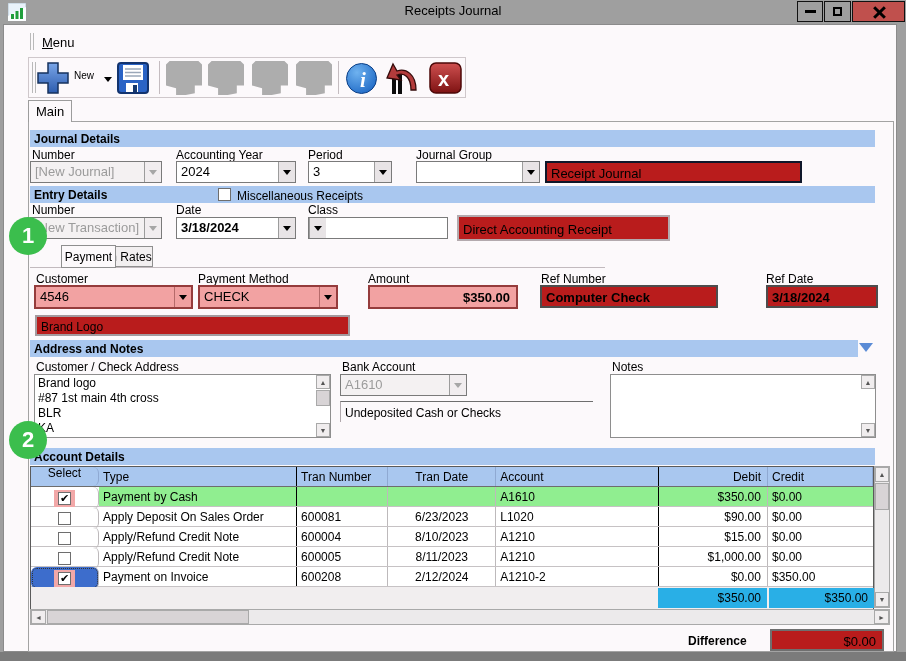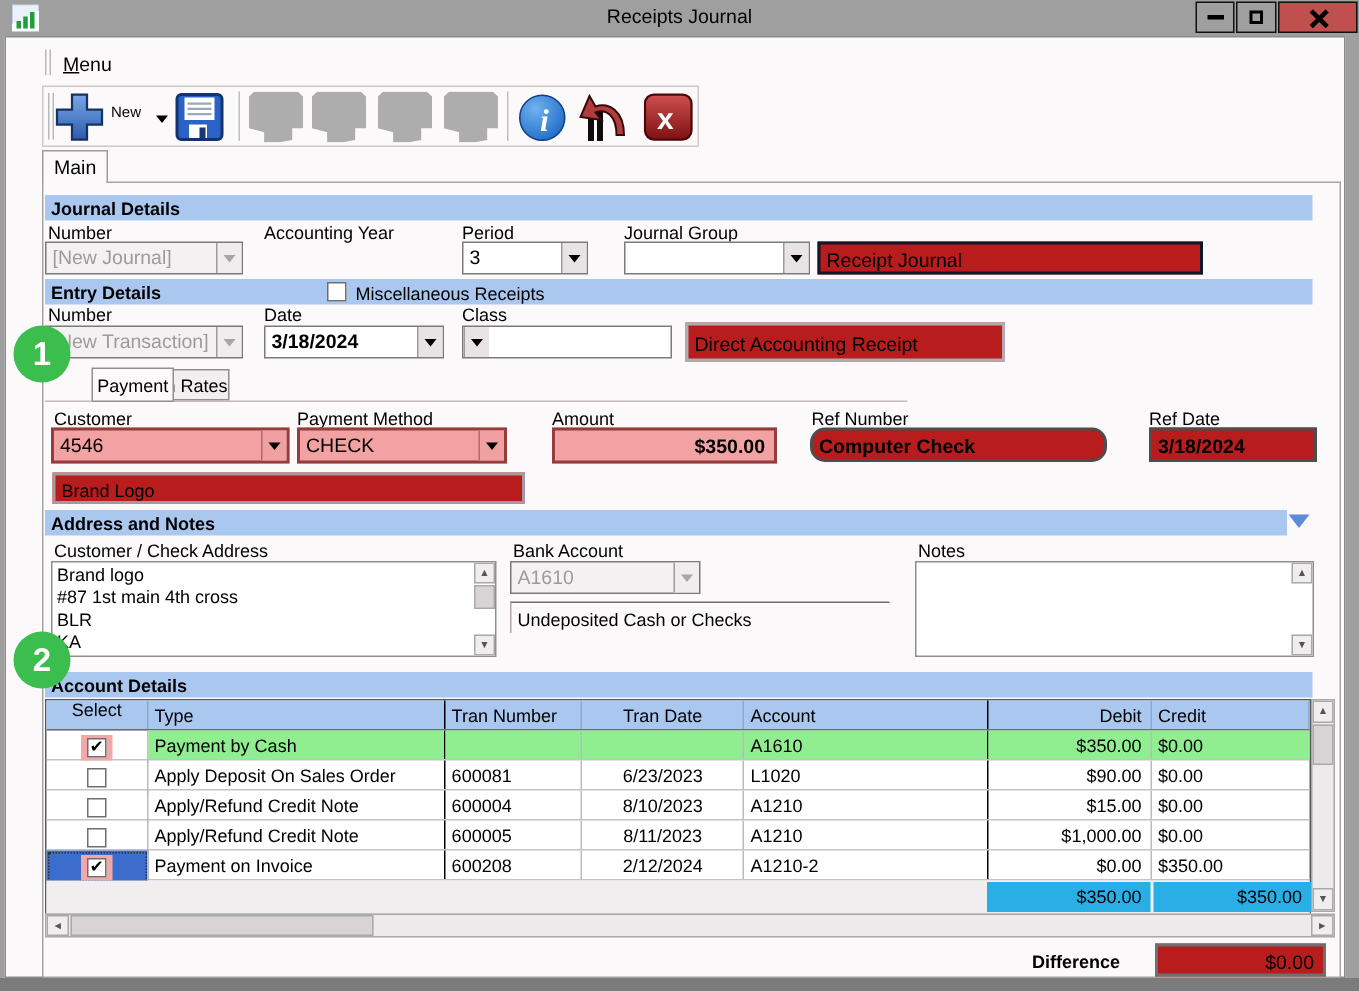--- a/index.html
+++ b/index.html
@@ -58,21 +58,21 @@
   .subtab.active { background: #fcf9fb; z-index: 2; }
   
   .sbtn { background: #f0edee; border: 1px solid #a9a9a9; display: flex; align-items: center; justify-content: center; font-size: 7px; color: #555; }
   .thumb { background: #d8d4d6; border: 1px solid #a9a9a9; }
   
   .table { position: absolute; left: 30px; top: 466px; width: 844px; border: 1px solid #5a5a5a; background: #fff; }
   .trow { display: flex; height: 20px; border-bottom: 1px solid #c6c2c4; }
   .trow.hdr { background: #a9c7ef; border-bottom: 1px solid #6d6d6d; }
   .tcell { font-size: 12px; padding: 3px 4px 0 4px; overflow: hidden; white-space: nowrap; border-right: 1px solid #bdb9bb; }
   .trow.hdr .tcell { border-right: 1px solid #8fa9d2; }
-  .c-select { width: 69px; display: flex; align-items: center; justify-content: center; padding: 11px; }
+  .c-select { width: 69px; display: flex; align-items: center; justify-content: center; padding: 11px; border-radius: 6px; }
   .c-type { width: 202px; border-right: 1px solid #000 !important; }
   .c-trannum { width: 93px; }
   .c-trandate { width: 110px; text-align: center; }
   .c-account { width: 166px; border-right: 1px solid #000 !important; }
   .c-debit { width: 111px; text-align: right; padding-right: 6px; }
   .c-credit { width: 107px; text-align: left; padding-right: 6px; border-right: none; }
   .row-green .tcell:not(.c-select) { background: #90ee90; }
   .cbwrap { width: 21px; height: 17px; display: flex; align-items: center; justify-content: center; }
   .sel-pink .cbwrap { background: #f2a8a8; }
   .sel-blue { background: #3d6dcc; outline: 1px dotted #333; outline-offset: -2px; }
@@ -186,20 +186,26 @@
   <div class="lbl" style="left:32px;top:148px;">Number</div>
   <div class="lbl" style="left:176px;top:148px;">Accounting Year</div>
   <div class="lbl" style="left:308px;top:148px;">Period</div>
   <div class="lbl" style="left:416px;top:148px;">Journal Group</div>
   <div class="combo dis" style="left:30px;top:161px;width:132px;">
     <span class="ctext">[New Journal]</span>
     <span class="cbtn">
         <i class="tri"></i>
       </span>
   </div>
+  <div class="combo" style="left:176px;top:161px;width:120px;">
+    <span class="ctext">2024</span>
+    <span class="cbtn">
+        <i class="tri"></i>
+      </span>
+  </div>
   <div class="combo" style="left:308px;top:161px;width:84px;">
     <span class="ctext">3</span>
     <span class="cbtn">
         <i class="tri"></i>
       </span>
   </div>
   <div class="combo" style="left:416px;top:161px;width:124px;">
     <span class="ctext"></span>
     <span class="cbtn">
         <i class="tri"></i>
@@ -249,21 +255,21 @@
         <i class="tri"></i>
       </span>
   </div>
   <div class="combo alert" style="left:198px;top:285px;width:140px;">
     <span class="ctext">CHECK</span>
     <span class="cbtn">
         <i class="tri"></i>
       </span>
   </div>
   <div class="field alert ar bold" style="left:368px;top:285px;width:150px;height:24px;">$350.00</div>
-  <div class="field bold" style="left:540px;top:285px;width:198px;height:23px;border-color:#4d4d4d;border-radius:10px;">Computer Check</div>
+  <div class="field bold" style="left:540px;top:285px;width:178px;height:23px;border-color:#4d4d4d;">Computer Check</div>
   <div class="field bold" style="left:766px;top:285px;width:112px;height:23px;border-color:#4d4d4d;">3/18/2024</div>
   <div class="field" style="left:35px;top:315px;width:315px;height:21px;font-size:12px;border-color:#a39a9e;">Brand Logo</div>
 
   <div class="sechdr" style="left:30px;top:340px;width:828px;">Address and Notes</div>
   <div class="coltri" style="left:859px;top:343px;"></div>
   <div class="lbl" style="left:36px;top:360px;">Customer / Check Address</div>
   <div class="lbl" style="left:342px;top:360px;">Bank Account</div>
   <div class="lbl" style="left:612px;top:360px;">Notes</div>
 
   <div style="position:absolute;left:34px;top:374px;width:297px;height:64px;border:1px solid #8e8e8e;background:#fff;overflow:hidden;">

